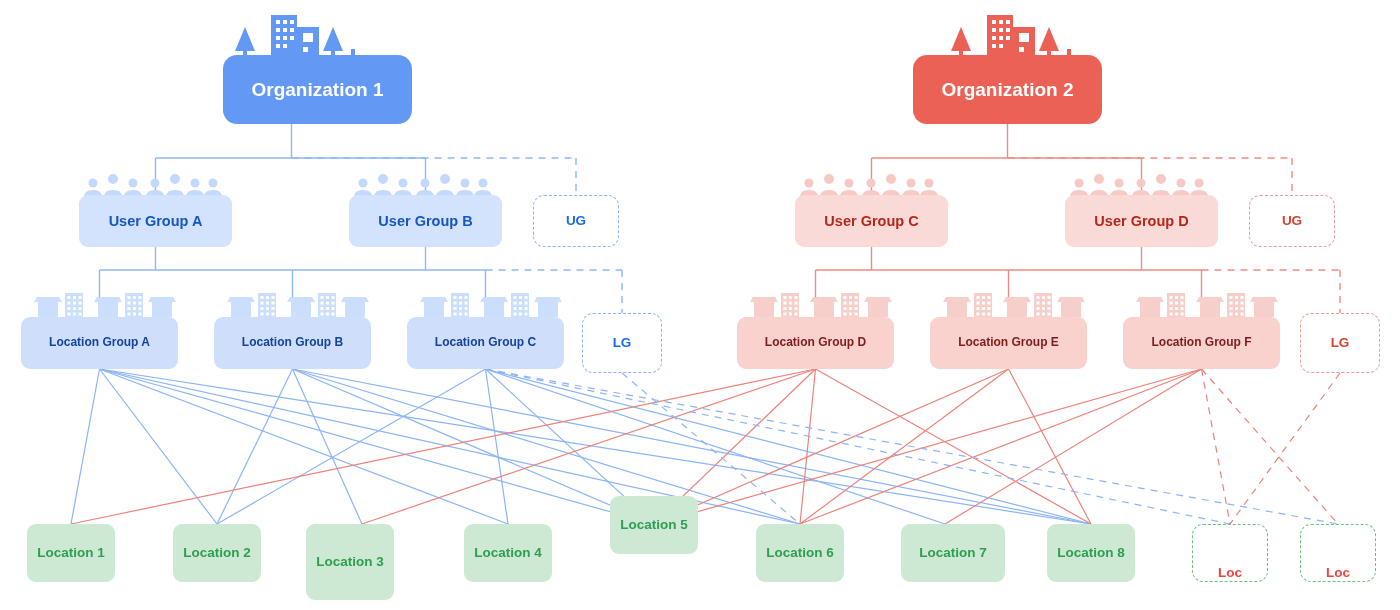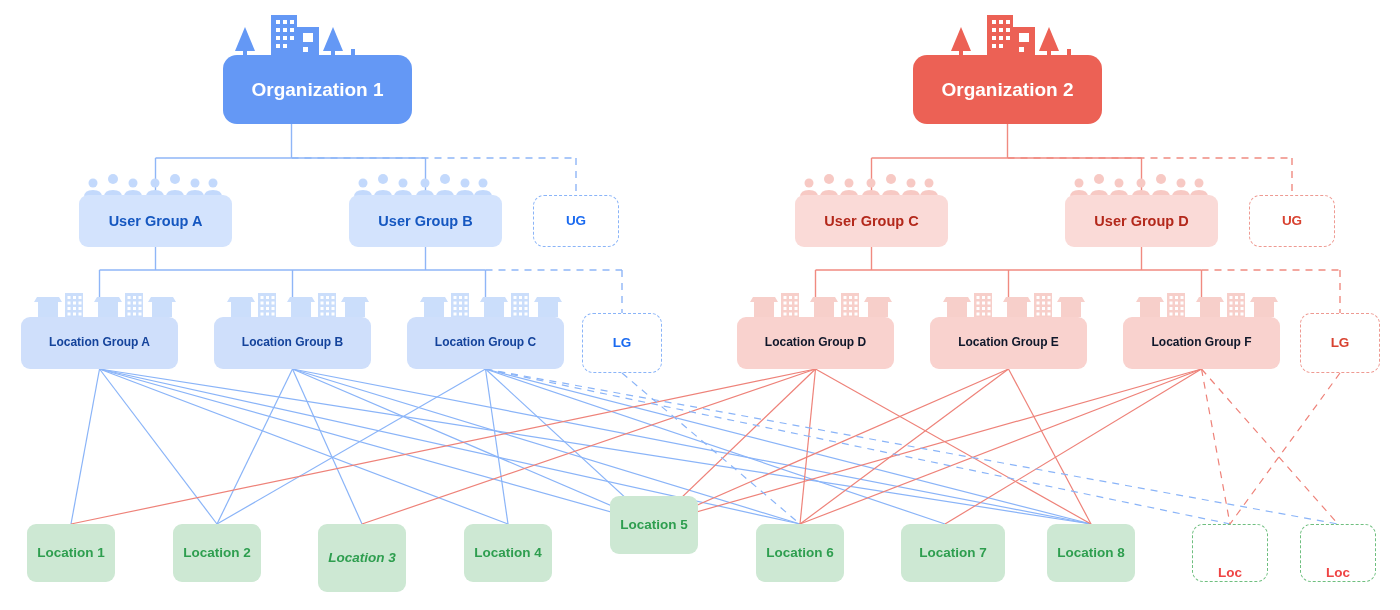--- a/index.html
+++ b/index.html
@@ -11,21 +11,21 @@
         justify-content:center;text-align:center;border-radius:10px;
         font-weight:bold;line-height:1.15;z-index:5;}
   .node-org{border-radius:14px;font-size:19px;color:#fff;}
   .org-blue{background:#6498F5;}
   .org-red{background:#EC6155;}
   .node-ug{font-size:14.5px;border-radius:9px;}
   .ug-blue{background:#D3E3FD;color:#1557C0;}
   .ug-red{background:#FADAD7;color:#B3281B;}
   .node-lg{font-size:12px;border-radius:9px;}
   .lg-blue{background:#CFDFFB;color:#14439B;}
-  .lg-red{background:#F9D2CE;color:#0f172a;}
+  .lg-red{background:#F9D2CE;color:#7f1d1d;}
   .node-loc{background:#CDE8D3;color:#2E9E4F;font-size:13.5px;border-radius:9px;}
   .ghost{background:transparent;border:1.6px dashed;border-radius:11px;font-size:13.5px;}
   .ghost-blue{border-color:#8AB4F8;color:#1A6AF0;}
   .ghost-red{border-color:#EE9A92;color:#D8412F;}
   .ghost-green{border-color:#6FBF7F;color:#ef4444;align-items:flex-end;}
   .icons{position:absolute;z-index:4;pointer-events:none;}
 </style>
 </head>
 <body>
 
@@ -485,21 +485,21 @@
       </div>
       <div class="node ghost ghost-red" style="left: 1300px; top: 313px; width: 80px; height: 60px;">
         <span>LG</span>
       </div>
       <div class="node node-loc" style="left: 27px; top: 524px; width: 88px; height: 58px;">
         <span>Location 1</span>
       </div>
       <div class="node node-loc" style="left: 173px; top: 524px; width: 88px; height: 58px;">
         <span>Location 2</span>
       </div>
-      <div class="node node-loc" style="left: 318px; top: 524px; width: 88px; height: 68px; font-style: italic;">
+      <div class="node node-loc" style="left: 306px; top: 524px; width: 88px; height: 76px;">
         <span>Location 3</span>
       </div>
       <div class="node node-loc" style="left: 464px; top: 524px; width: 88px; height: 58px;">
         <span>Location 4</span>
       </div>
       <div class="node node-loc" style="left: 610px; top: 496px; width: 88px; height: 58px;">
         <span>Location 5</span>
       </div>
       <div class="node node-loc" style="left: 756px; top: 524px; width: 88px; height: 58px;">
         <span>Location 6</span>

